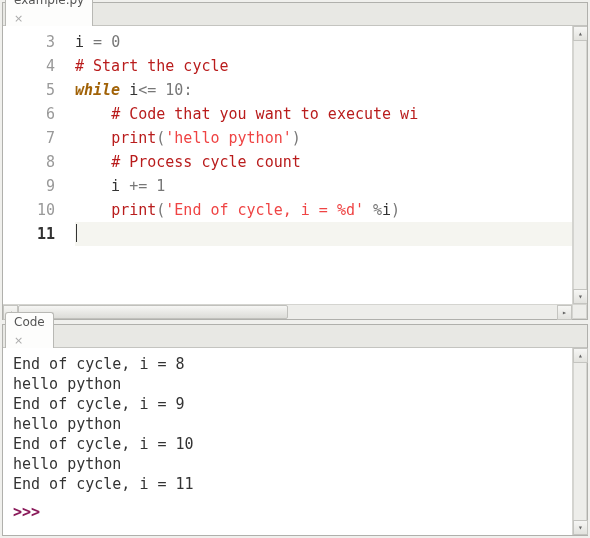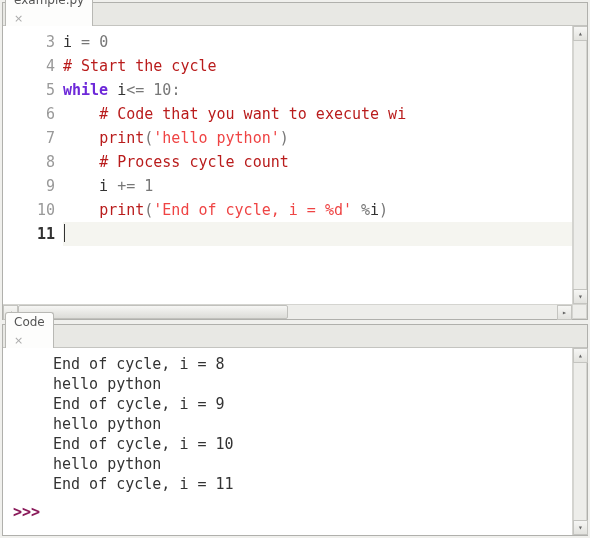--- a/index.html
+++ b/index.html
@@ -69,29 +69,30 @@
     background: #fff;
   }
   .gutter .active { color: #333; font-weight: bold; margin-left: 20px; }
   .codelines {
     flex: 1 1 0;
     padding: 4px 0;
     white-space: pre;
     overflow: hidden;
     color: #333;
     position: relative;
+    margin-left: 12px;
   }
   .line { line-height: 24px; height: 24px; }
   .active-line-bg {
     position: absolute;
     left: 0; right: 0;
     height: 24px;
     background: #f5f5f0;
   }
-  .kw { color: #6d28d9; font-weight: bold; }          
+  .kw { color: #a16207; font-weight: bold; font-style: italic; }          
   .builtin { color: #b91c1c; }                         
   .op { color: #777; }
   .str { color: #ef4444; }
   .cmt { color: #b91c1c; font-style: normal; }
   .num { color: #777; }
   .cursor {
     display: inline-block;
     width: 1px; height: 18px;
     background: #333;
     vertical-align: -3px;
@@ -128,21 +129,21 @@
   .shell-body {
     flex:1 1 0;
     padding: 6px 10px;
     white-space: pre;
     overflow:hidden;
     color:#333;
     font-size:15px;
     line-height:20px;
     display:flex;flex-direction:column;
   }
-  .shell-output {flex:0 0 auto;margin-left:40px;}
+  .shell-output {flex:0 0 auto;}
   .shell-prompt {color:#8a1a5a;font-weight:bold;margin-top:8px;}
   .shell-wrap{display:flex;flex:1;min-height:0;}
 </style>
 </head>
 <body>
 
 <div class="pane editor-pane">
   <div class="tabbar">
     <div class="tab">
       <span>example.py</span>

